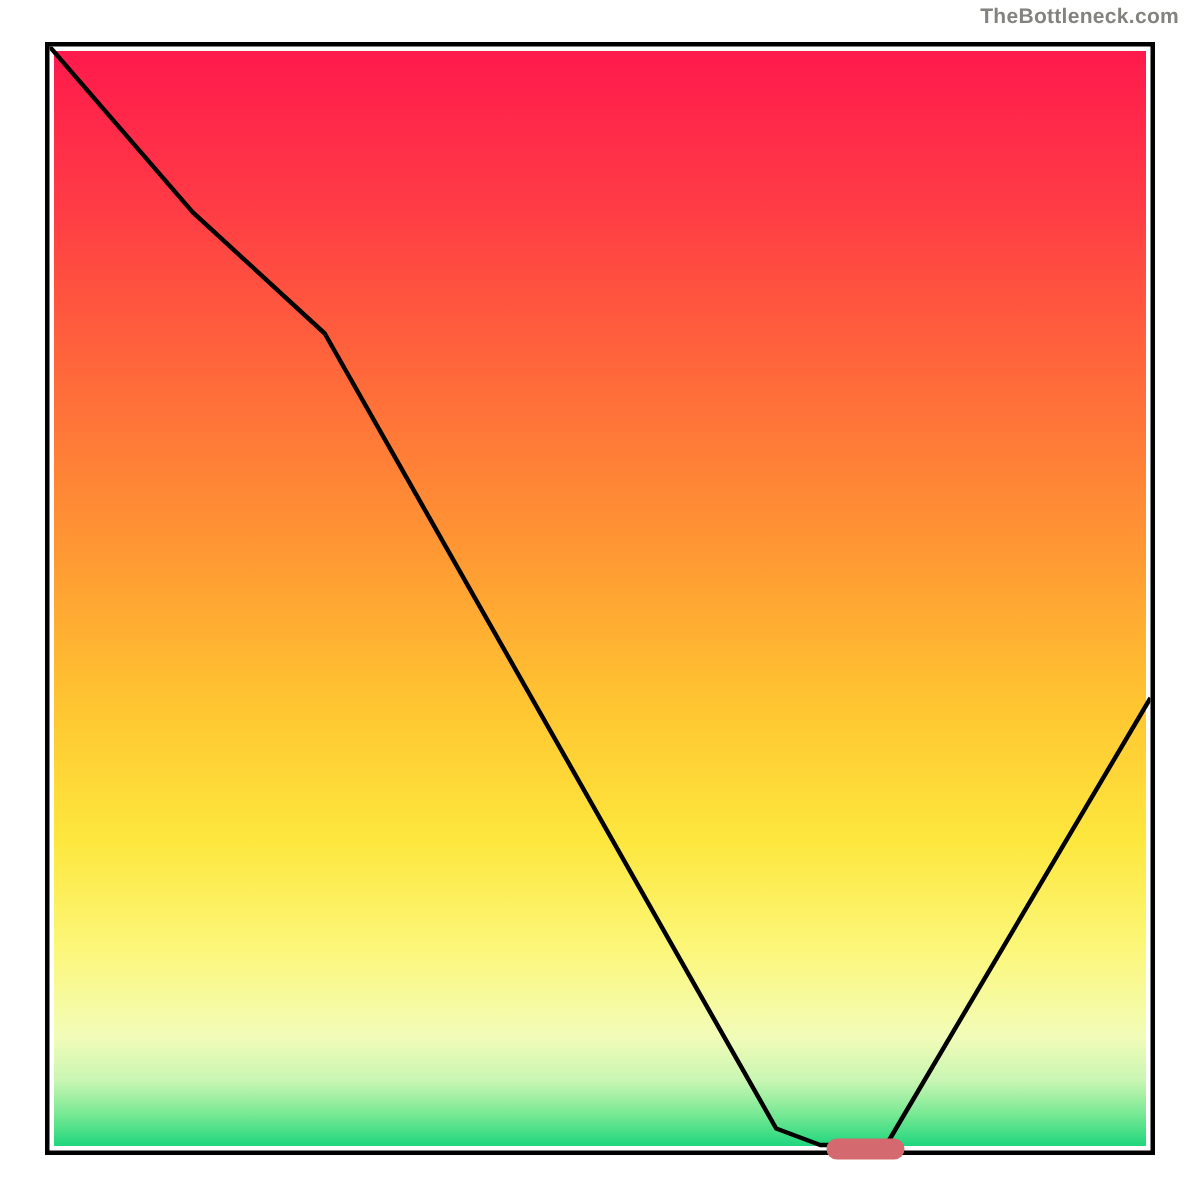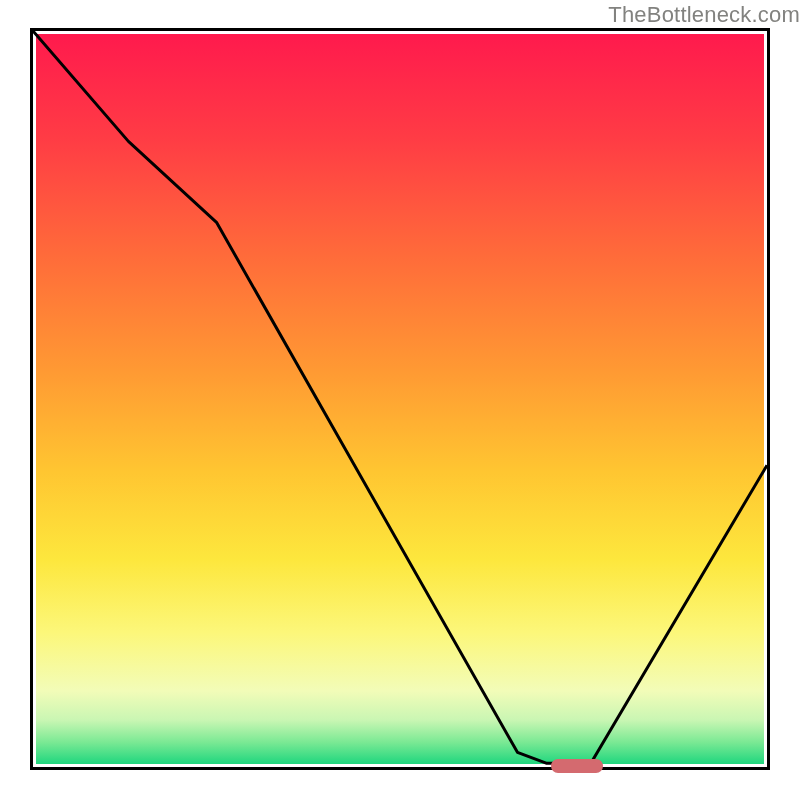--- a/index.html
+++ b/index.html
@@ -11,23 +11,23 @@
     font-family: Arial, Helvetica, sans-serif;
   }
   .wrap {
     position: relative;
     width: 800px;
     height: 800px;
   }
   .source-label {
     position: absolute;
     top: 2px;
-    right: 0;
-    font-size: 22px;
-    font-weight: 400;
+    right: 14px;
+    font-size: 14px;
+    font-weight: 700;
     color: #82827f;
     letter-spacing: 0.2px;
   }
   .frame {
     position: absolute;
     left: 30px;
     top: 28px;
     width: 740px;
     height: 742px;
     box-sizing: border-box;

